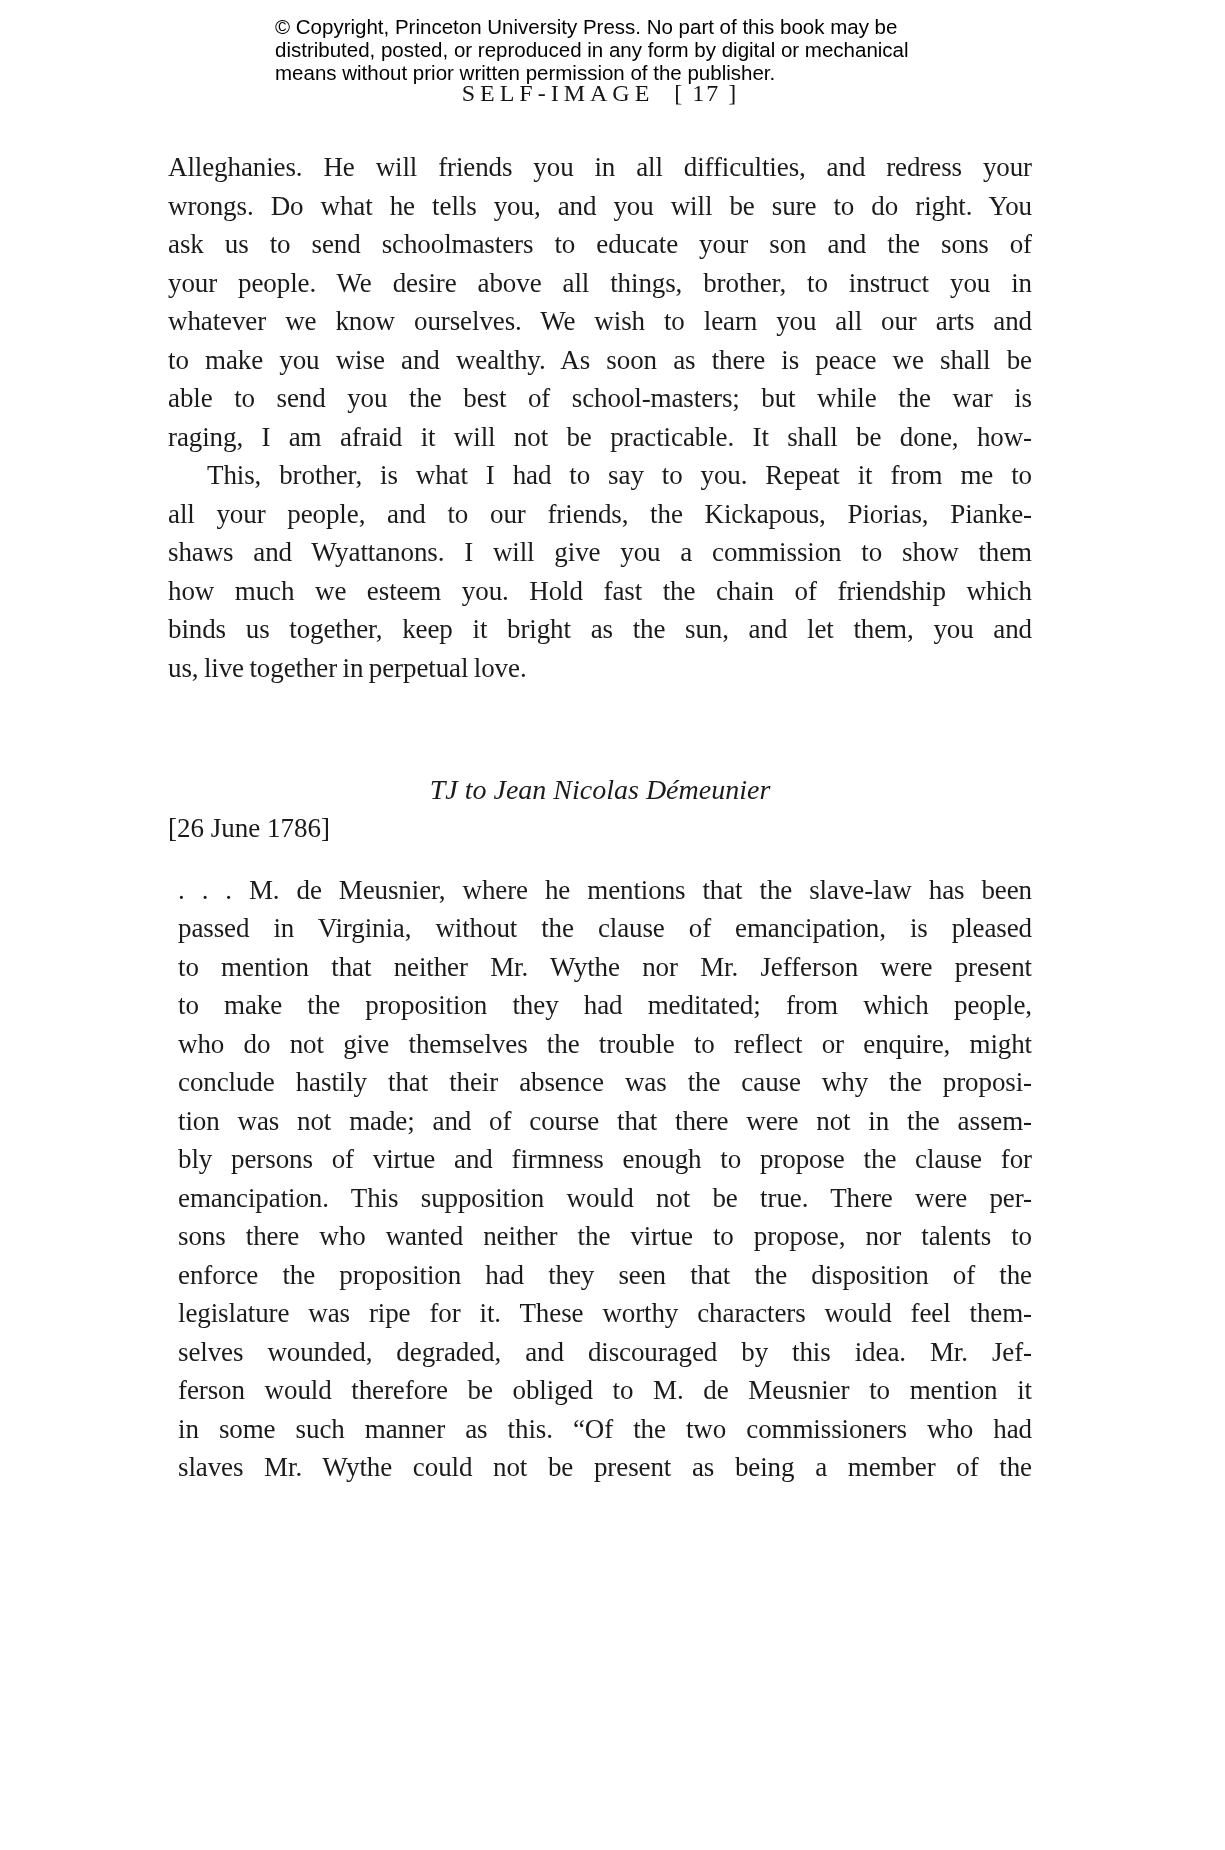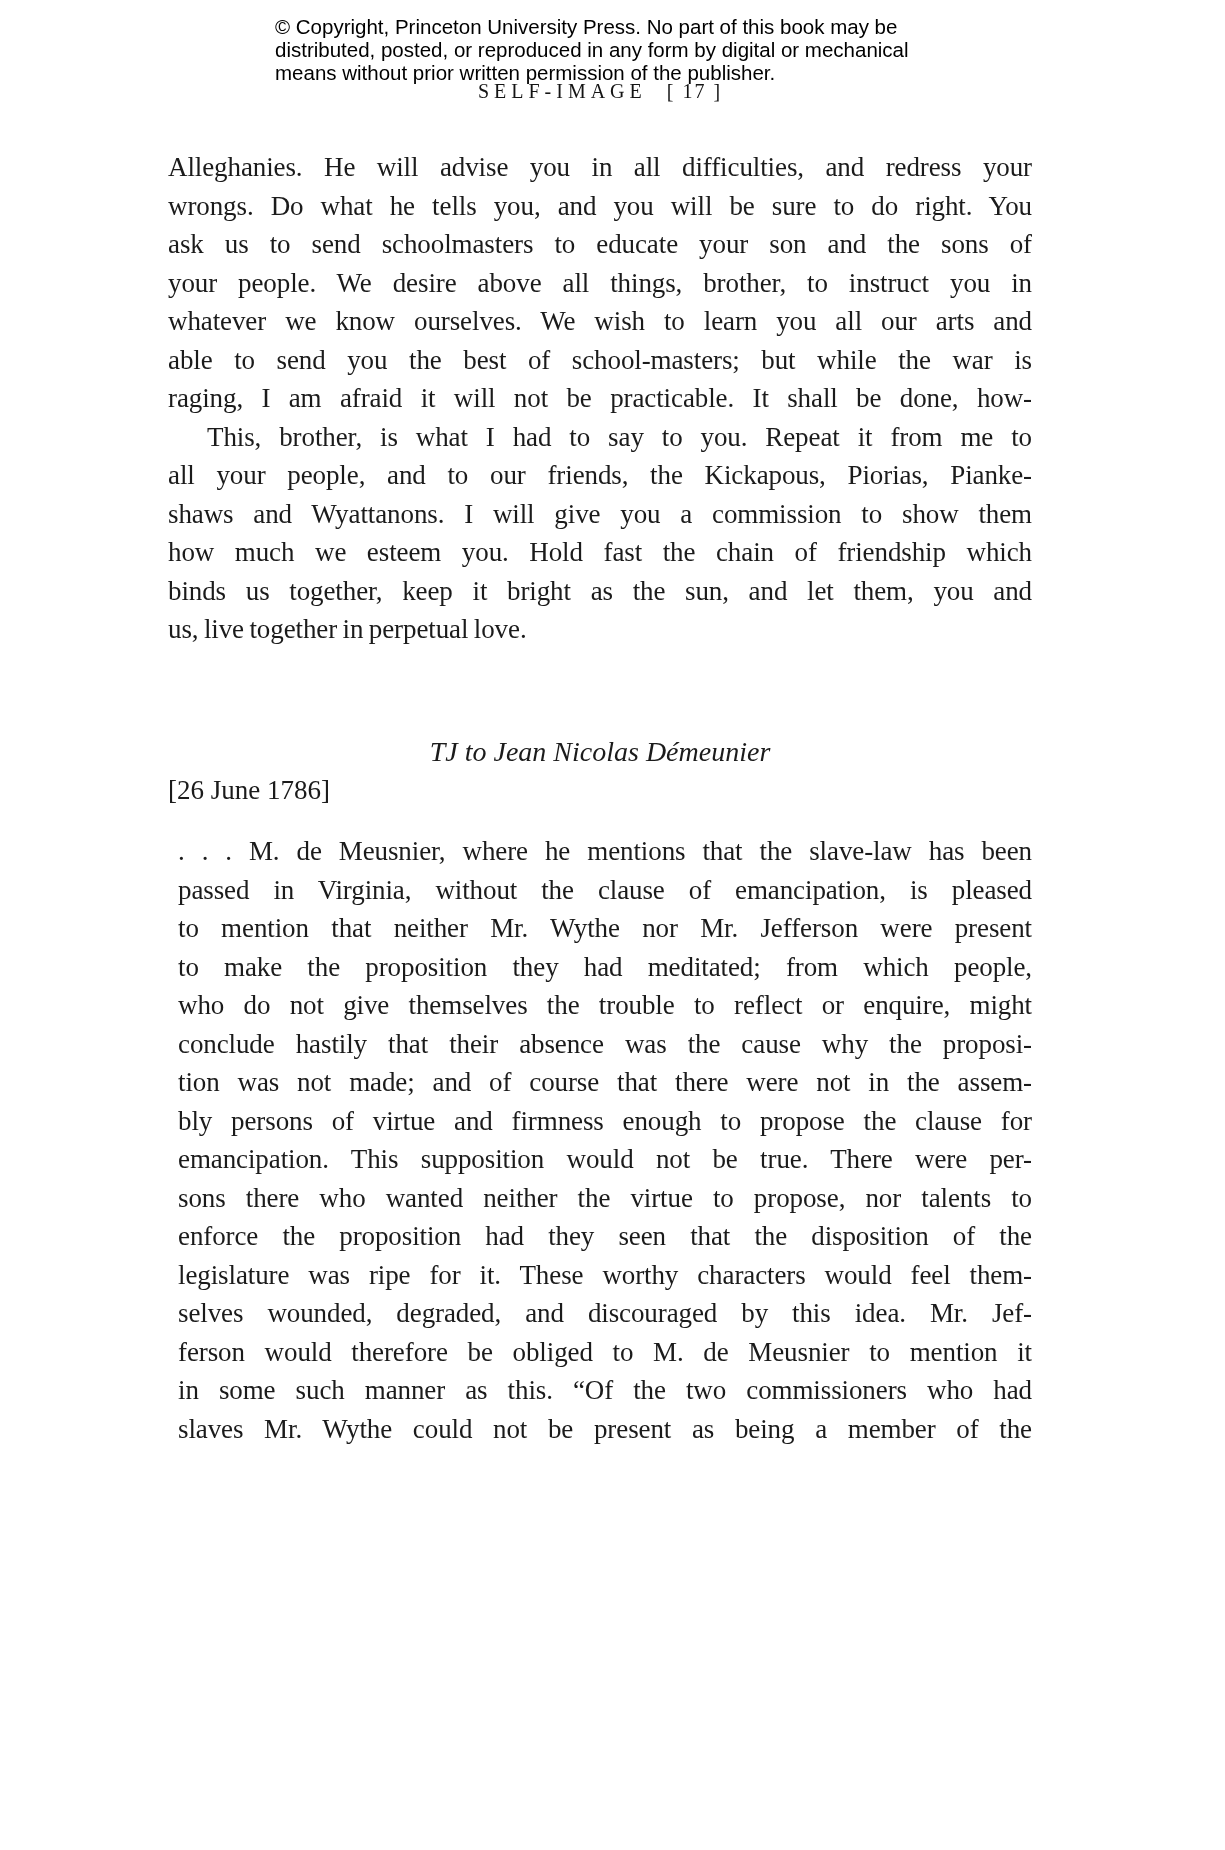--- a/index.html
+++ b/index.html
@@ -23,21 +23,21 @@
     color: #000000;
   }
   
   .running-head {
     position: absolute;
     left: 168px;
     top: 80px;
     width: 864px;
     text-align: center;
     font-family: "Liberation Serif", serif;
-    font-size: 20px;
+    font-size: 24px;
     color: #141414;
     white-space: nowrap;
   }
   .running-head .head-title { letter-spacing: 5px; }
   .running-head .head-pagenum { margin-left: 20px; letter-spacing: 2px; }
   
   .body-col {
     position: absolute;
     left: 168px;
     top: 148px;
@@ -93,25 +93,26 @@
       <div class="copyright-line line-last">means without prior written permission of the publisher.</div>
     </header>
 
   <div class="running-head">
     <span class="head-title">SELF-IMAGE</span><span class="head-pagenum">[ 17 ]</span>
   </div>
 
   <main class="body-col">
 
     <div class="para endleft">
-        <div class="line">Alleghanies. He will advise you in all difficulties, and redress your</div>
+        <div class="line">Alleghanies. He will friends you in all difficulties, and redress your</div>
         <div class="line">wrongs. Do what he tells you, and you will be sure to do right. You</div>
         <div class="line">ask us to send schoolmasters to educate your son and the sons of</div>
         <div class="line">your people. We desire above all things, brother, to instruct you in</div>
         <div class="line">whatever we know ourselves. We wish to learn you all our arts and</div>
+        <div class="line">to make you wise and wealthy. As soon as there is peace we shall be</div>
         <div class="line">able to send you the best of school-masters; but while the war is</div>
         <div class="line">raging, I am afraid it will not be practicable. It shall be done, how-</div>
       </div>
 
     <div class="para endleft indent-first">
         <div class="line">This, brother, is what I had to say to you. Repeat it from me to</div>
         <div class="line">all your people, and to our friends, the Kickapous, Piorias, Pianke-</div>
         <div class="line">shaws and Wyattanons. I will give you a commission to show them</div>
         <div class="line">how much we esteem you. Hold fast the chain of friendship which</div>
         <div class="line">binds us together, keep it bright as the sun, and let them, you and</div>

